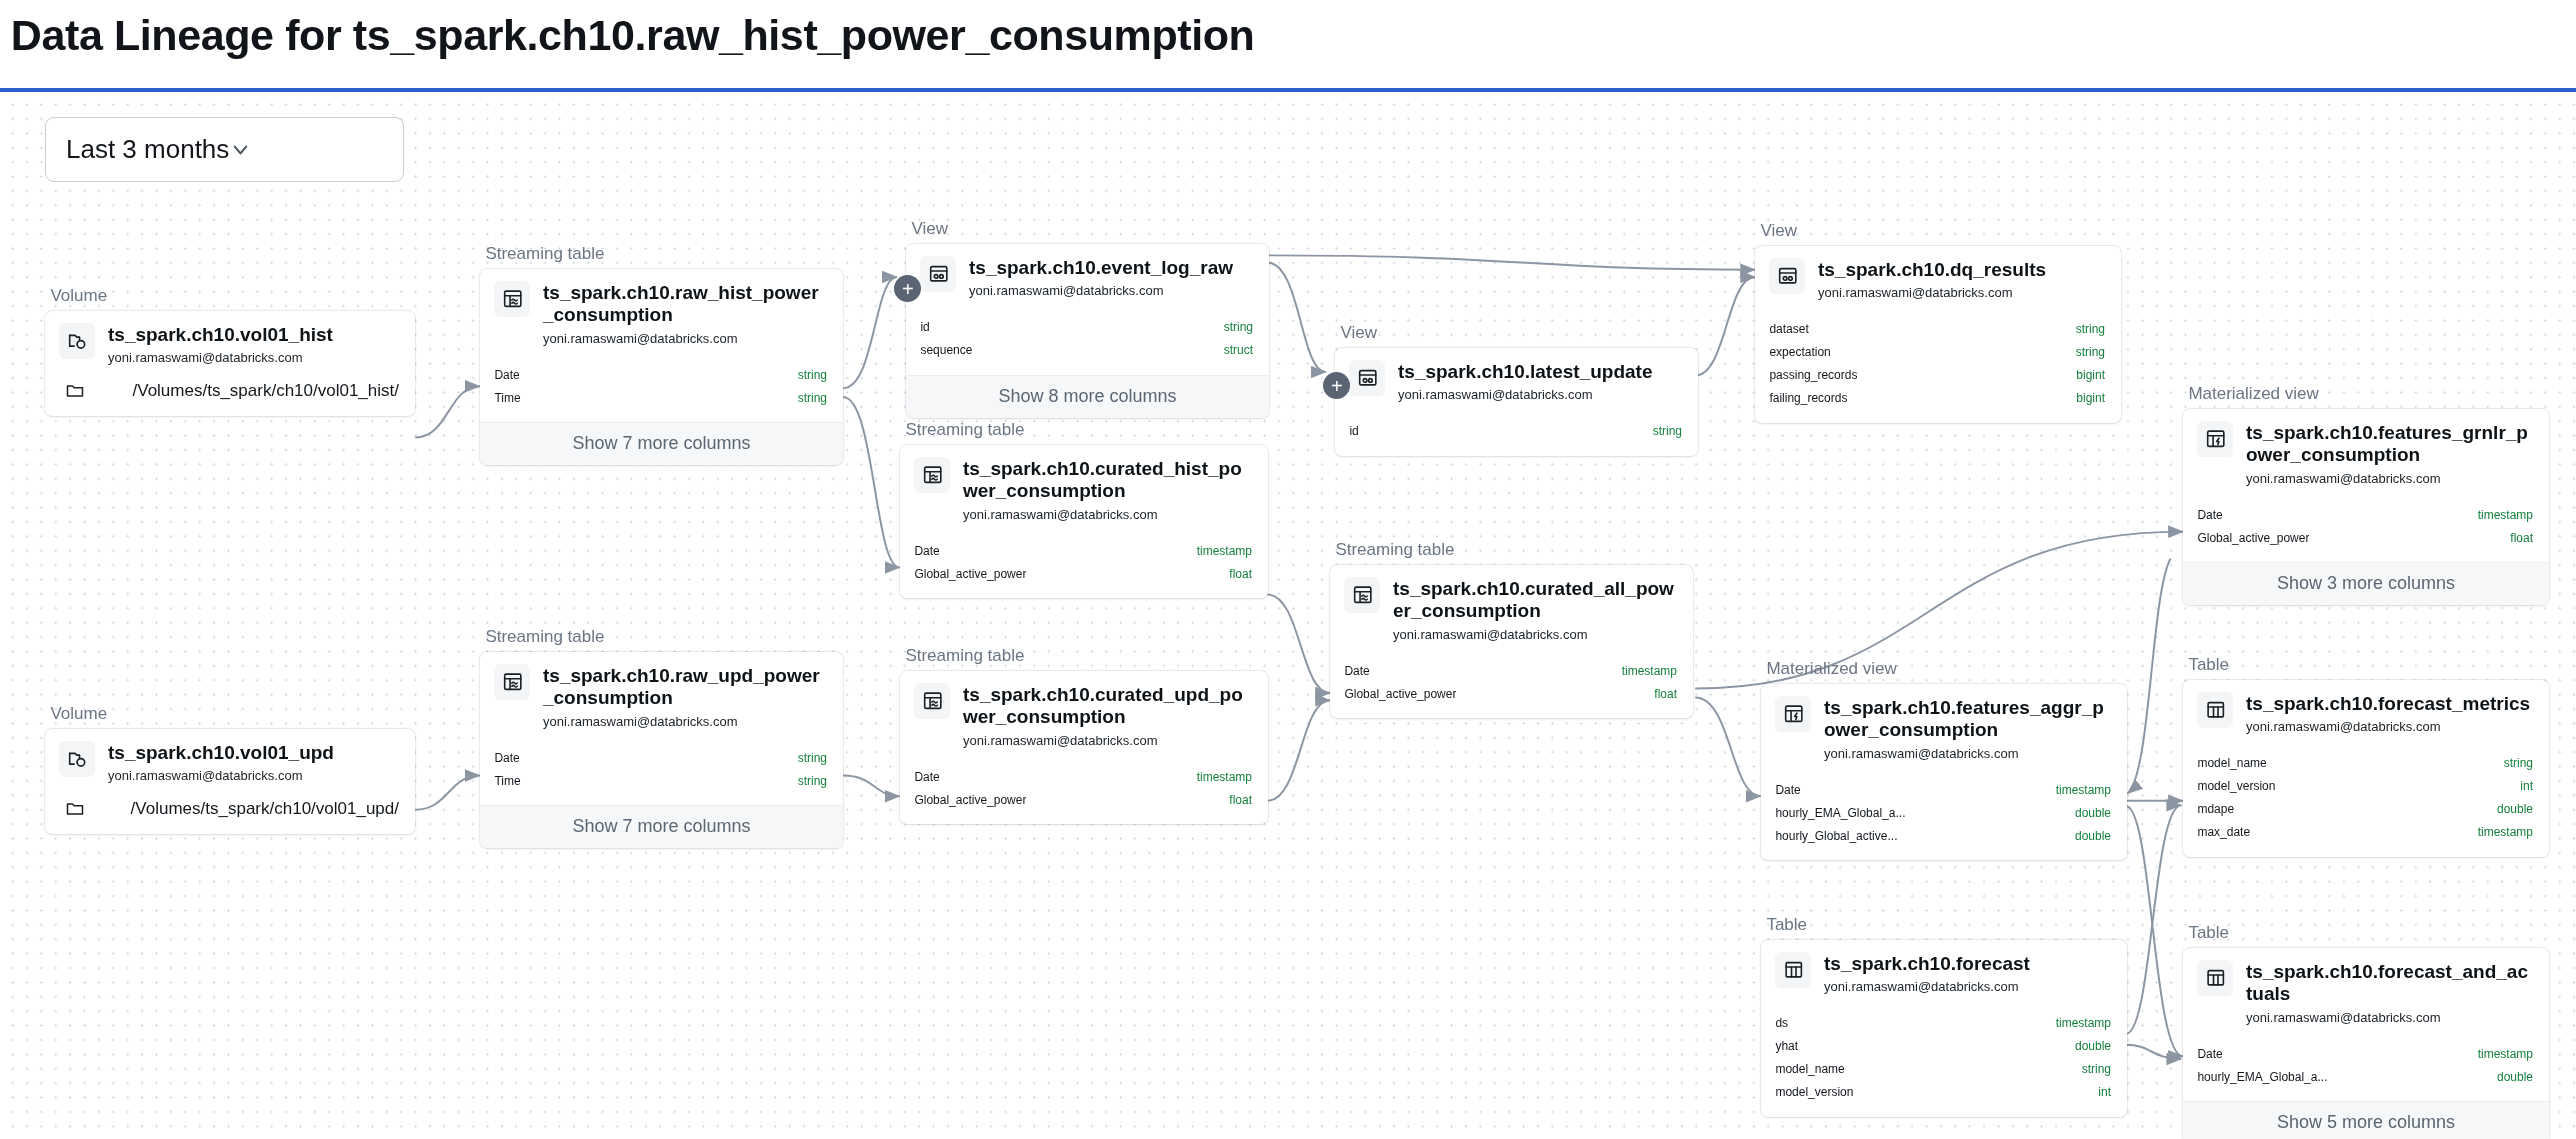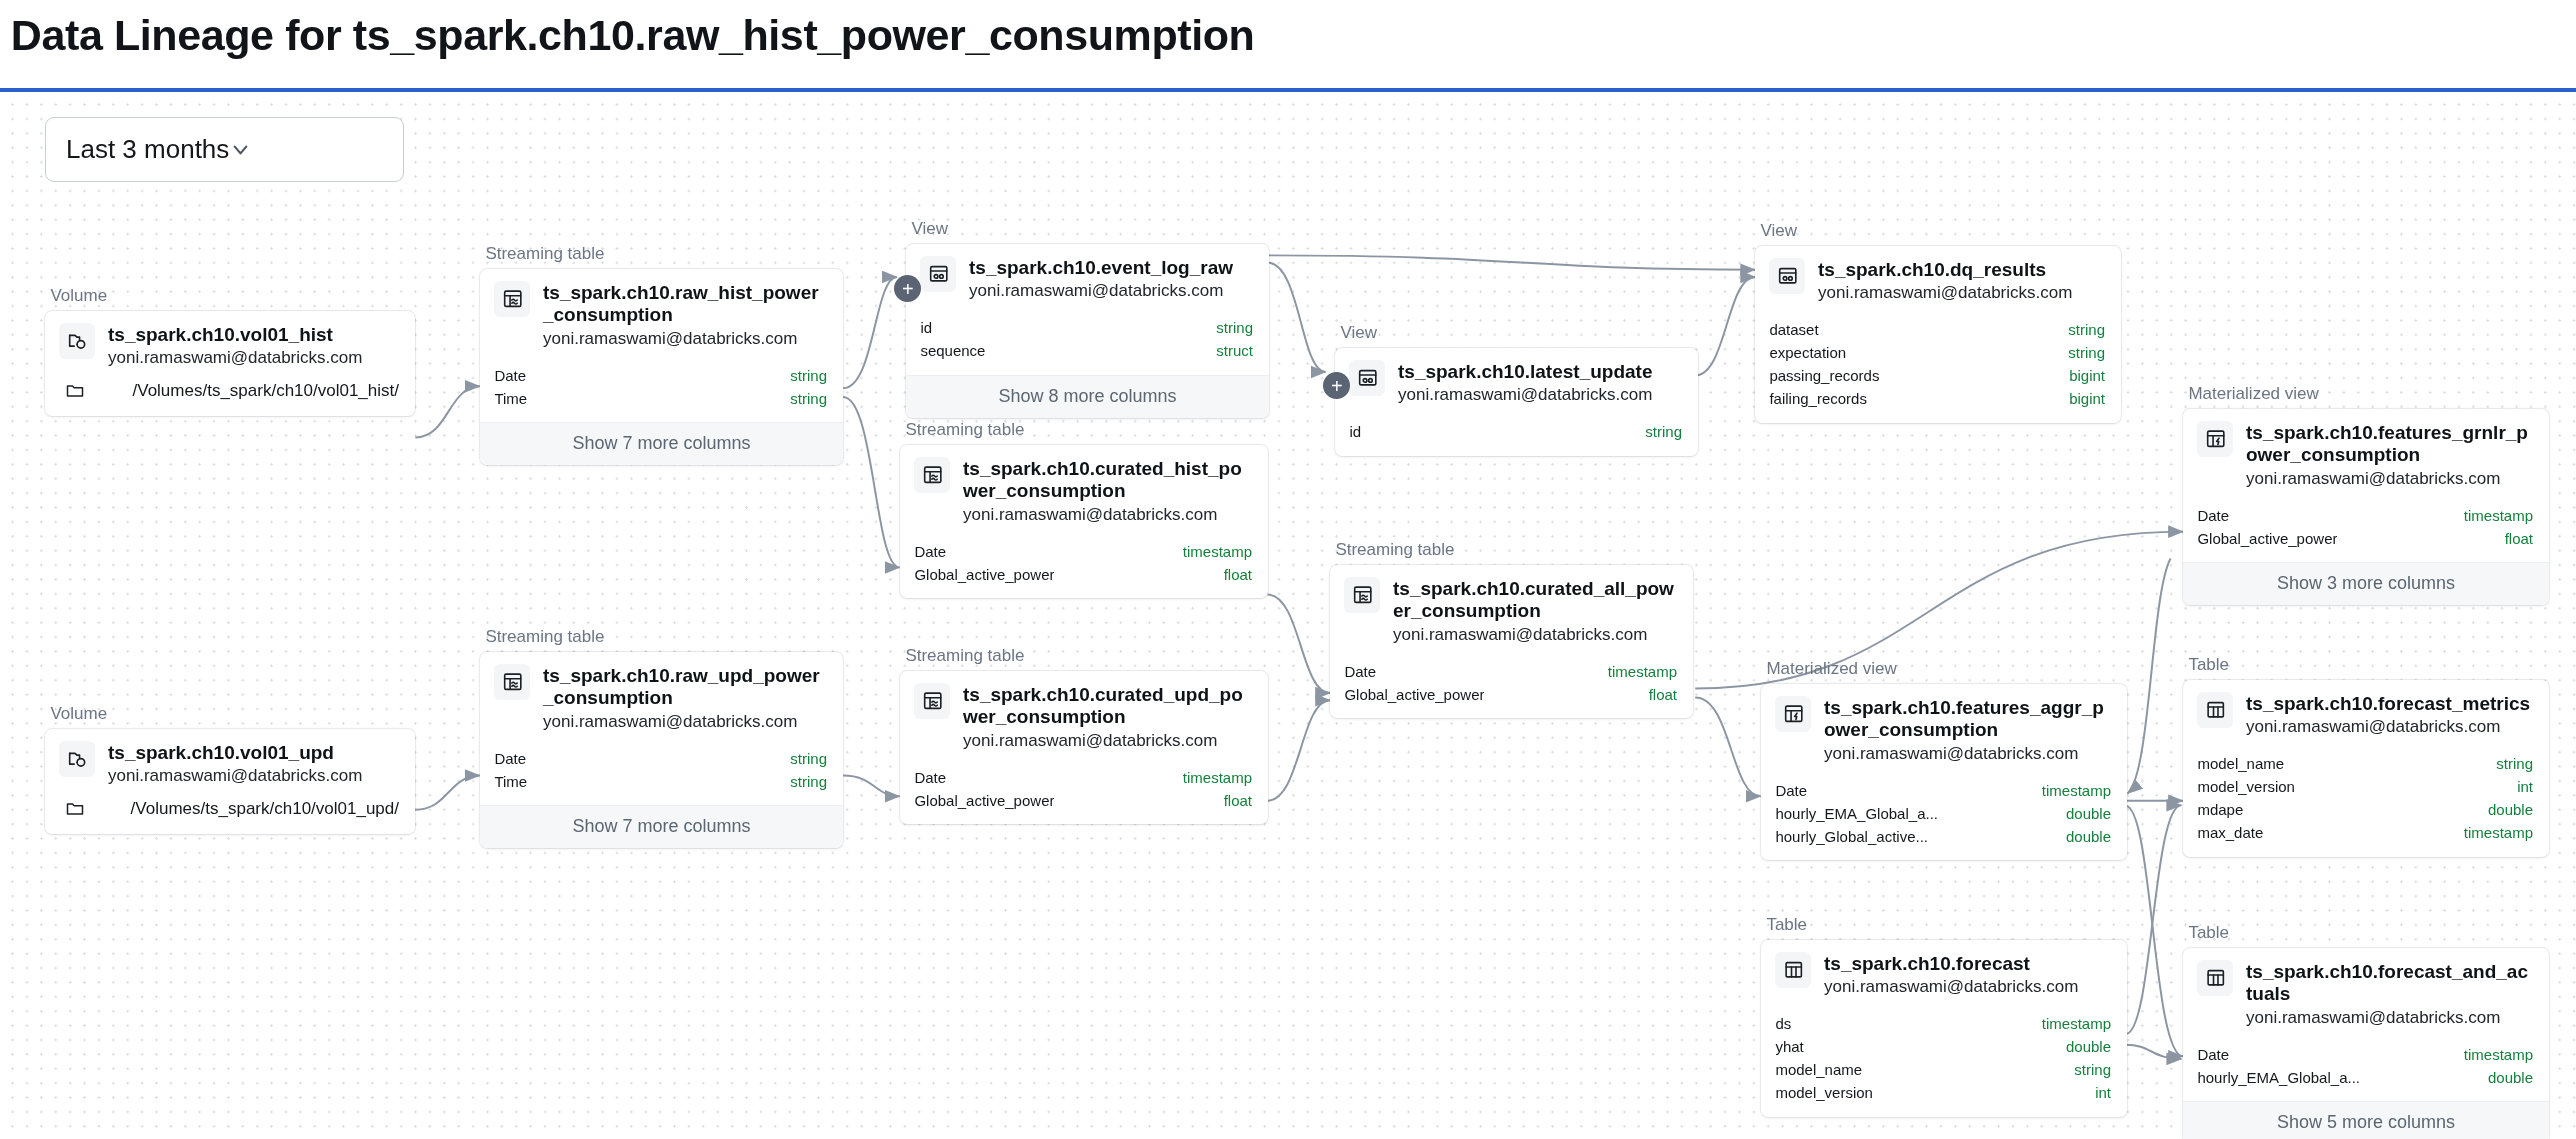--- a/index.html
+++ b/index.html
@@ -63,25 +63,25 @@
   .node-icon {
     width: 36px; height: 36px; flex: 0 0 36px; border-radius: 6.3px;
     background: #f4f5f7; display: flex; align-items: center; justify-content: center;
     color: #1b2026;
   }
   .node-titles { padding-top: 0.9px; min-width: 0; }
   .node-name {
     font-size: 19px; font-weight: 700; color: #0e1317; line-height: 22.4px;
     word-break: break-all;
   }
-  .node-owner { font-size: 17px; color: #20262c; line-height: 21.5px; margin-top: 0.9px; }
+  .node-owner { font-size: 13px; color: #20262c; line-height: 21.5px; margin-top: 0.9px; }
   .node-cols { padding: 3.6px 16px 12.6px 14.4px; }
   .col-row {
     display: flex; justify-content: space-between; align-items: baseline;
-    font-size: 15px; line-height: 23px; gap: 18px; text-align: right;
+    font-size: 12px; line-height: 23px; gap: 18px; text-align: right;
   }
   .col-name { color: #13181d; white-space: nowrap; overflow: hidden; text-overflow: ellipsis; }
   .col-type { color: #15803d; white-space: nowrap; }
   .node-more {
     border-top: 0.9px solid #eceef1; background: #f6f7f9;
     text-align: center; font-size: 18px; color: #5a6672;
     padding: 10px 0 10.8px; cursor: pointer;
   }
   .vol-path {
     display: flex; align-items: center; gap: 9px;

